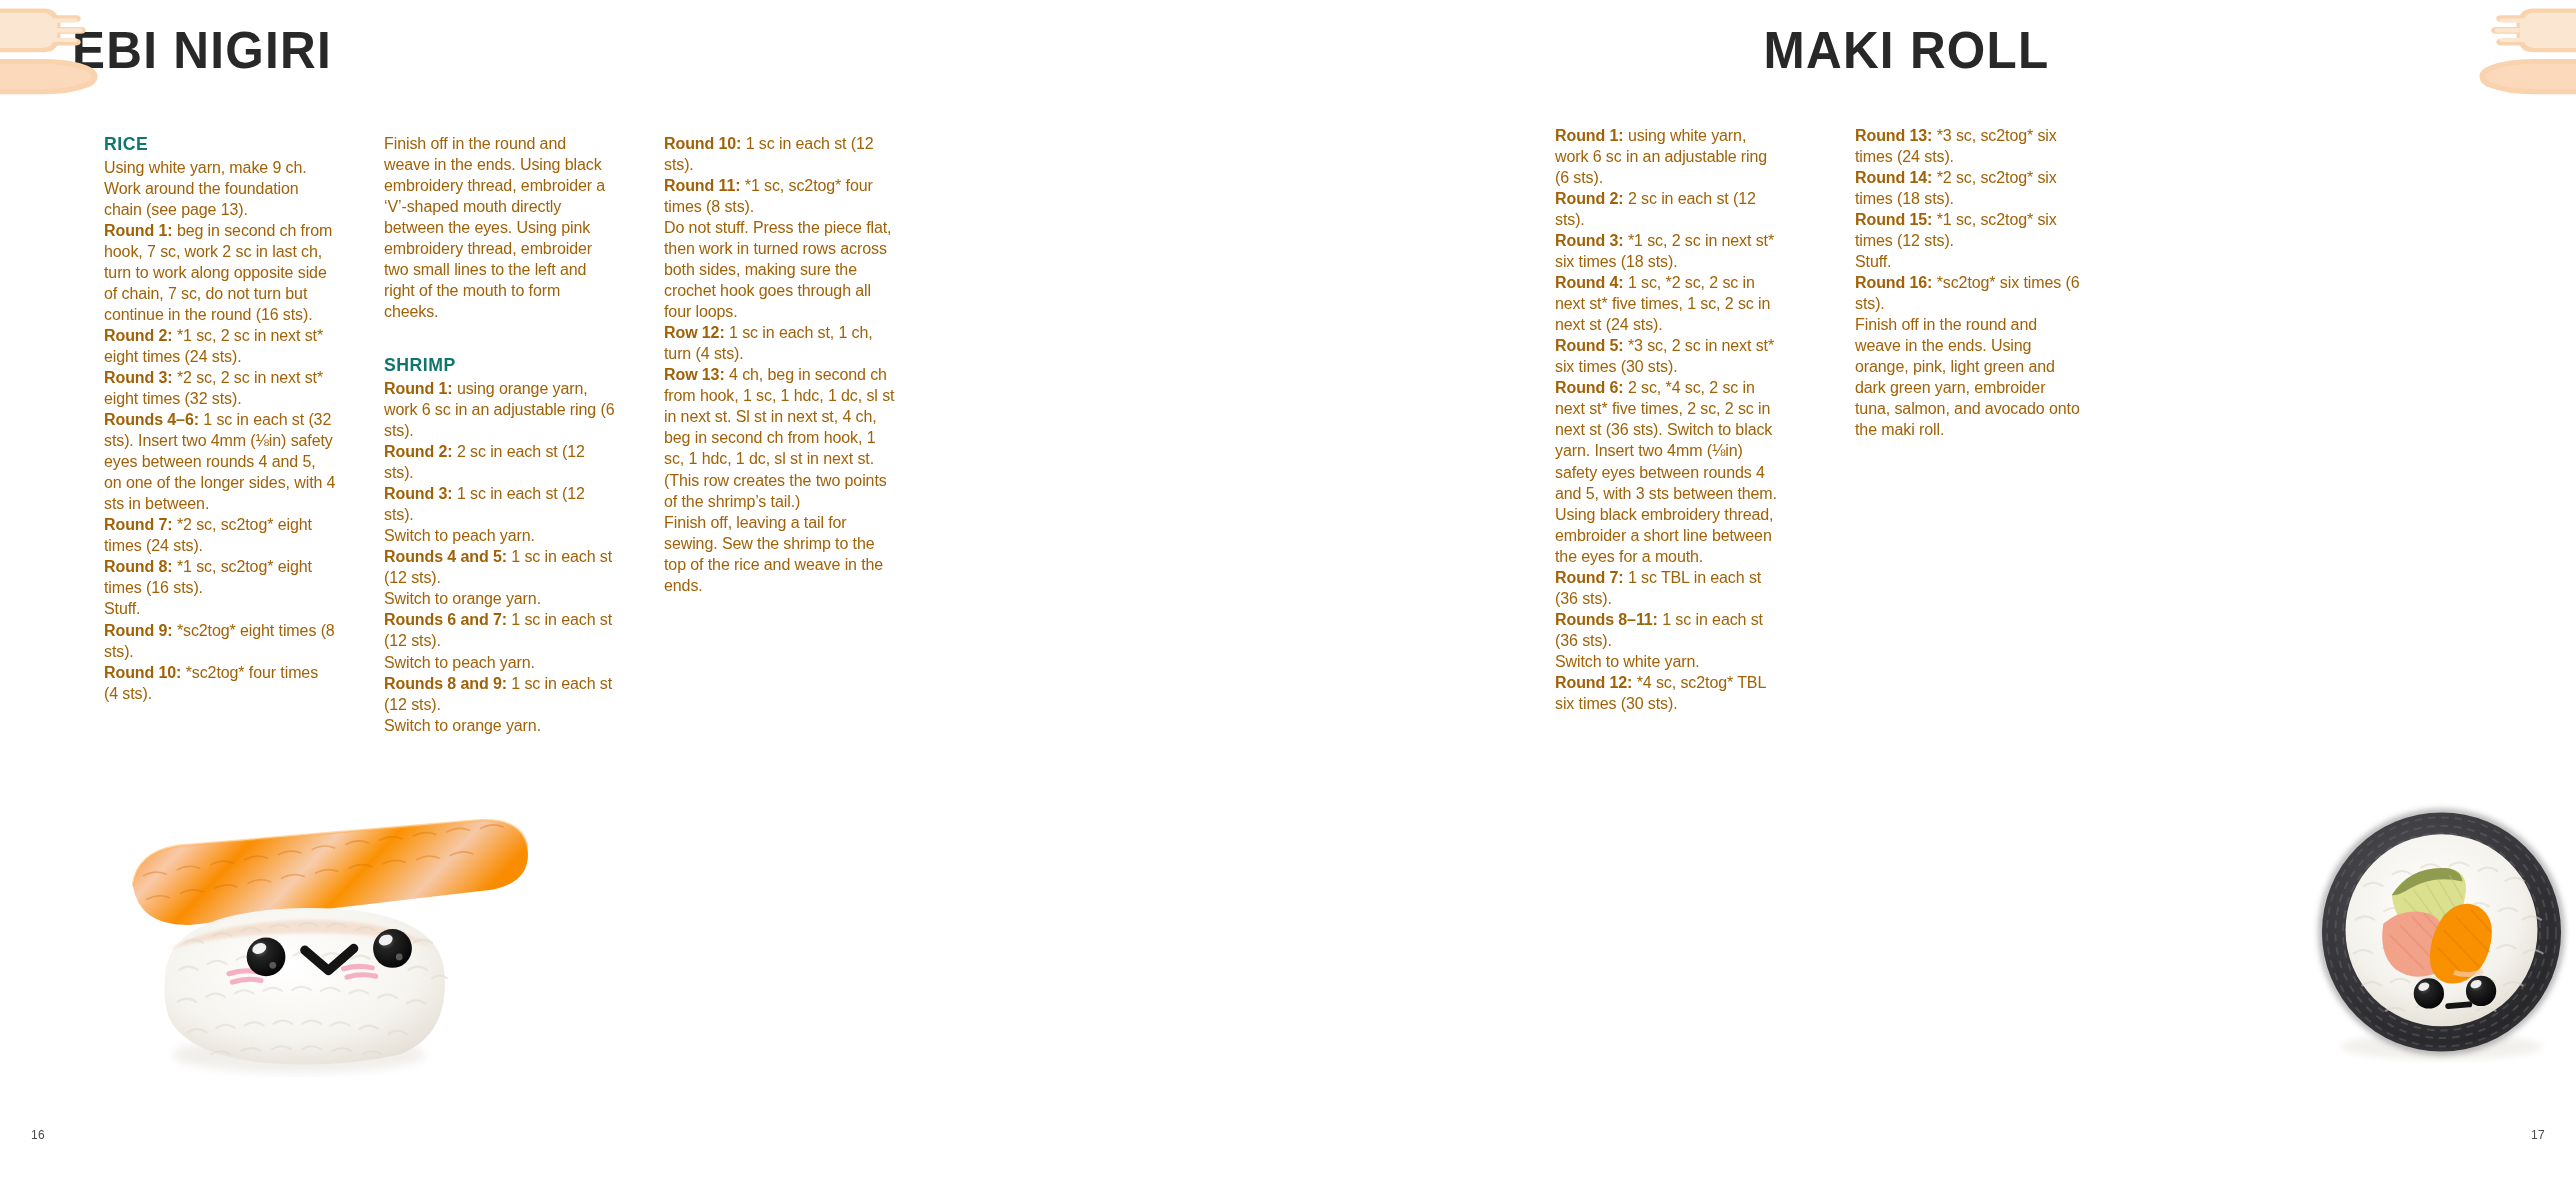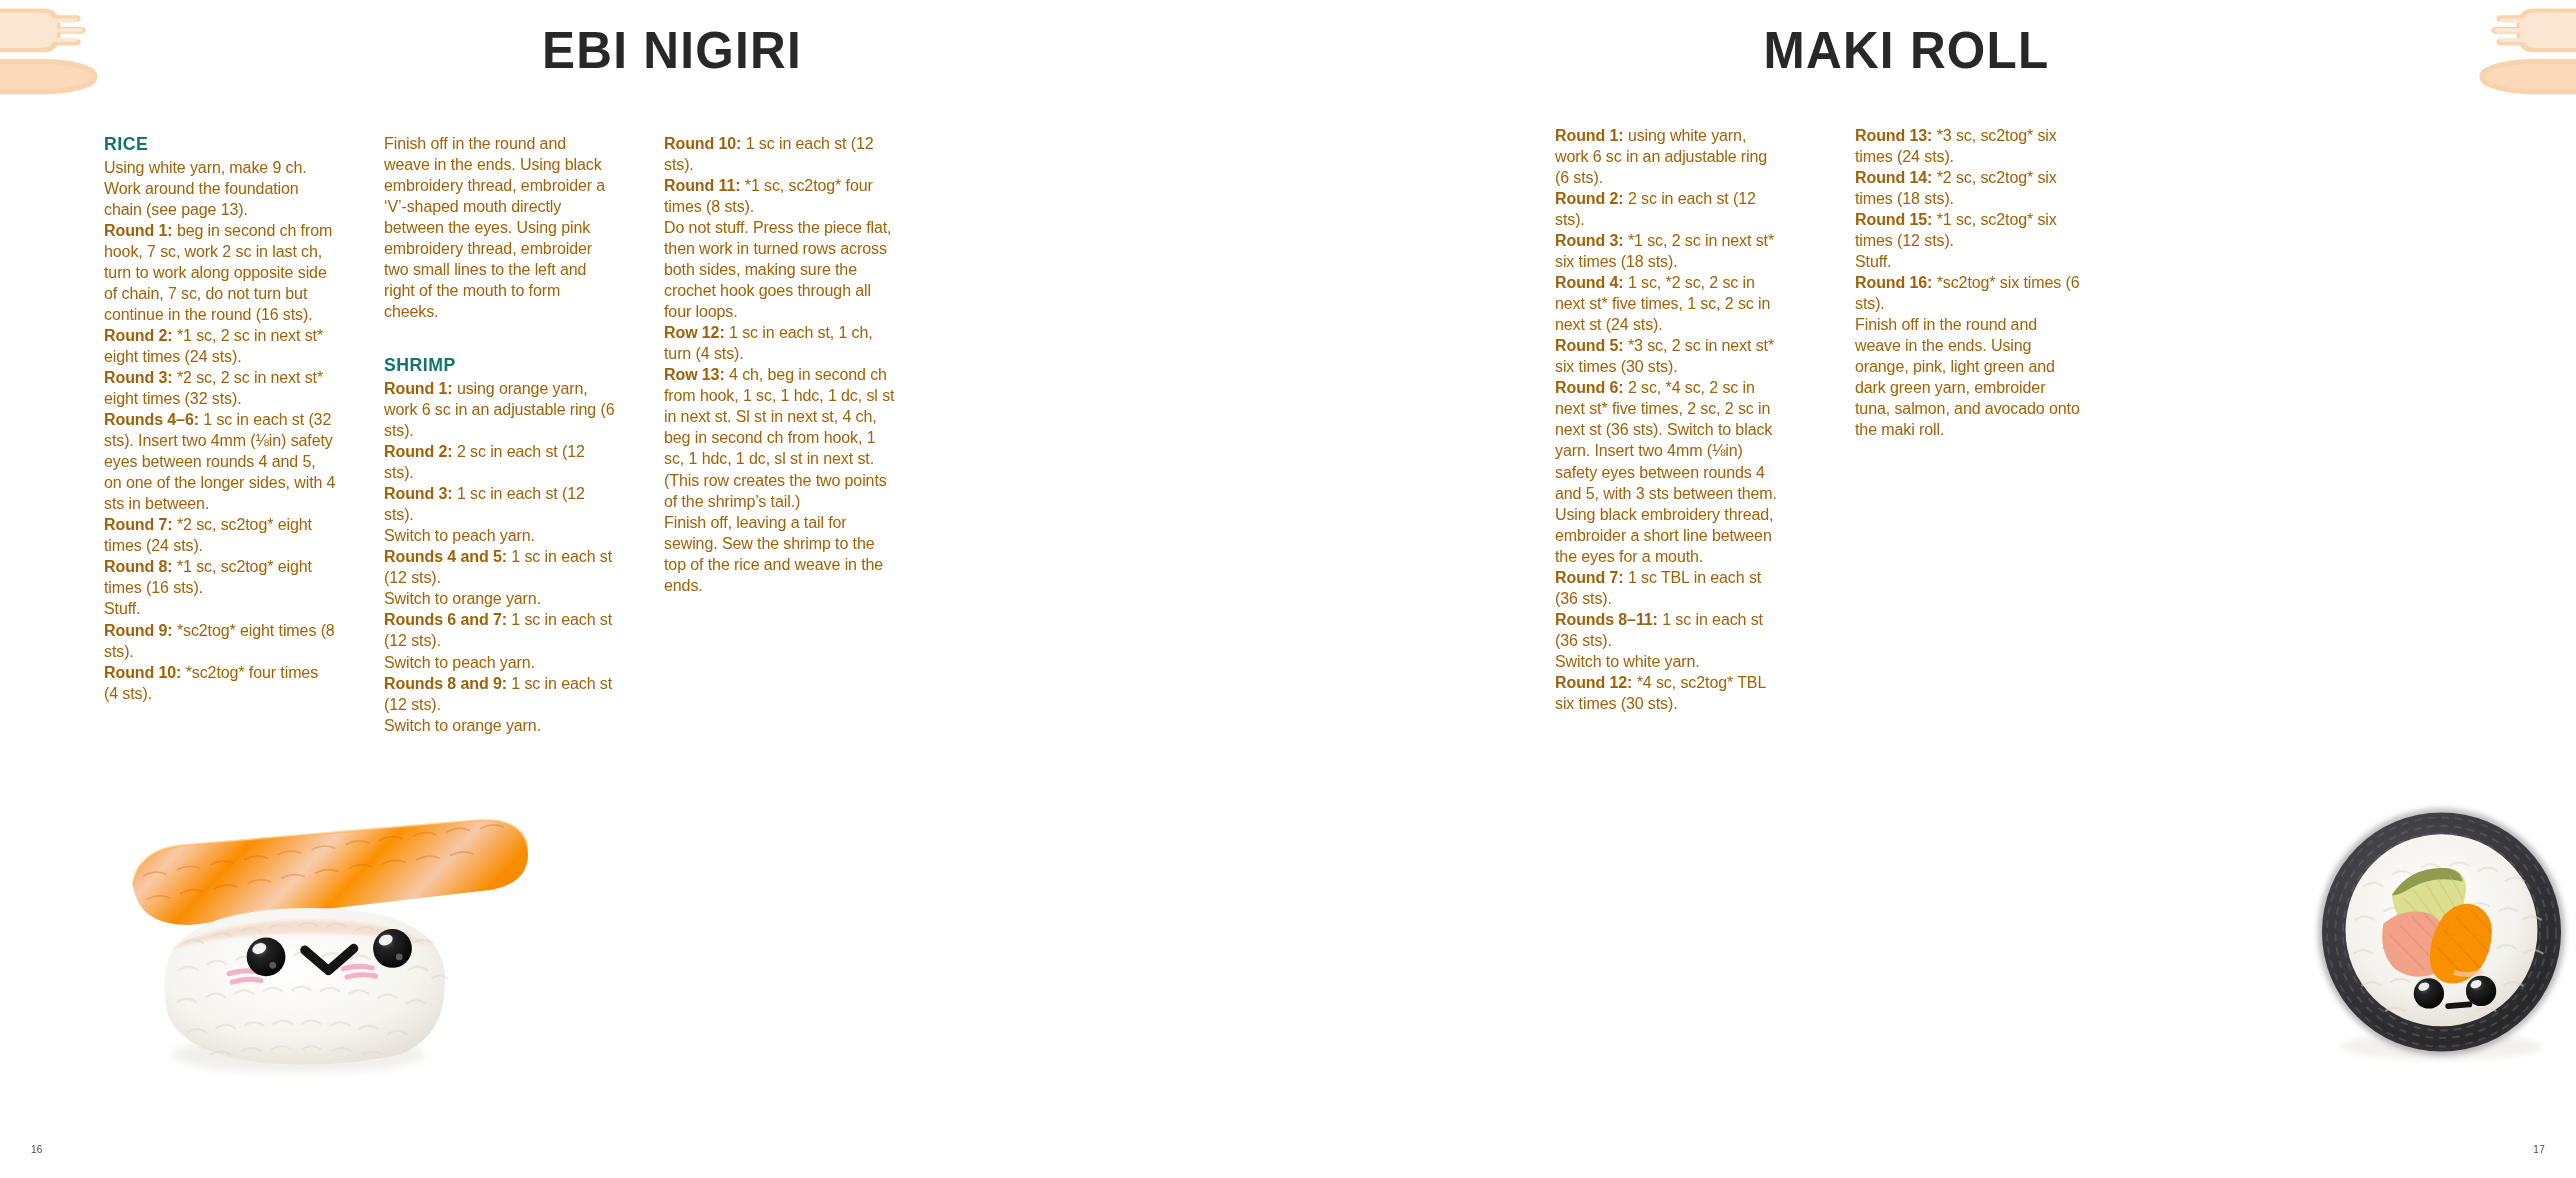--- a/index.html
+++ b/index.html
@@ -26,21 +26,21 @@
 
   
   .page-header {
     position: absolute;
     top: 0;
     height: 101px;
     width: 100%;
     display: flex;
     align-items: center;
   }
-  .page.left .page-header { justify-content: center; padding-left: 0; }
+  .page.left .page-header { justify-content: flex-start; padding-left: 12px; }
   .page.right .page-header { justify-content: center; padding-right: 0; }
 
   .chapter-title {
     font-family: "Liberation Sans", sans-serif;
     font-weight: 700;
     font-size: 51px;
     letter-spacing: 1.3px;
     color: #282828;
     line-height: 1;
     white-space: nowrap;
@@ -113,22 +113,22 @@
   .photo-maki {
     position: absolute;
     left: 1023px;
     top: 804px;
     width: 261px;
     height: 261px;
   }
 
   .folio {
     position: absolute;
-    bottom: 24px;
-    font-size: 10px;
+    bottom: 37px;
+    font-size: 12px;
     color: #4a4a4a;
     letter-spacing: 0.3px;
     text-align: right;
   }
   .page.left .folio { left: 31px; }
   .page.right .folio { right: 31px; }
 
   svg { display: block; overflow: visible; }
 </style>
 </head>

